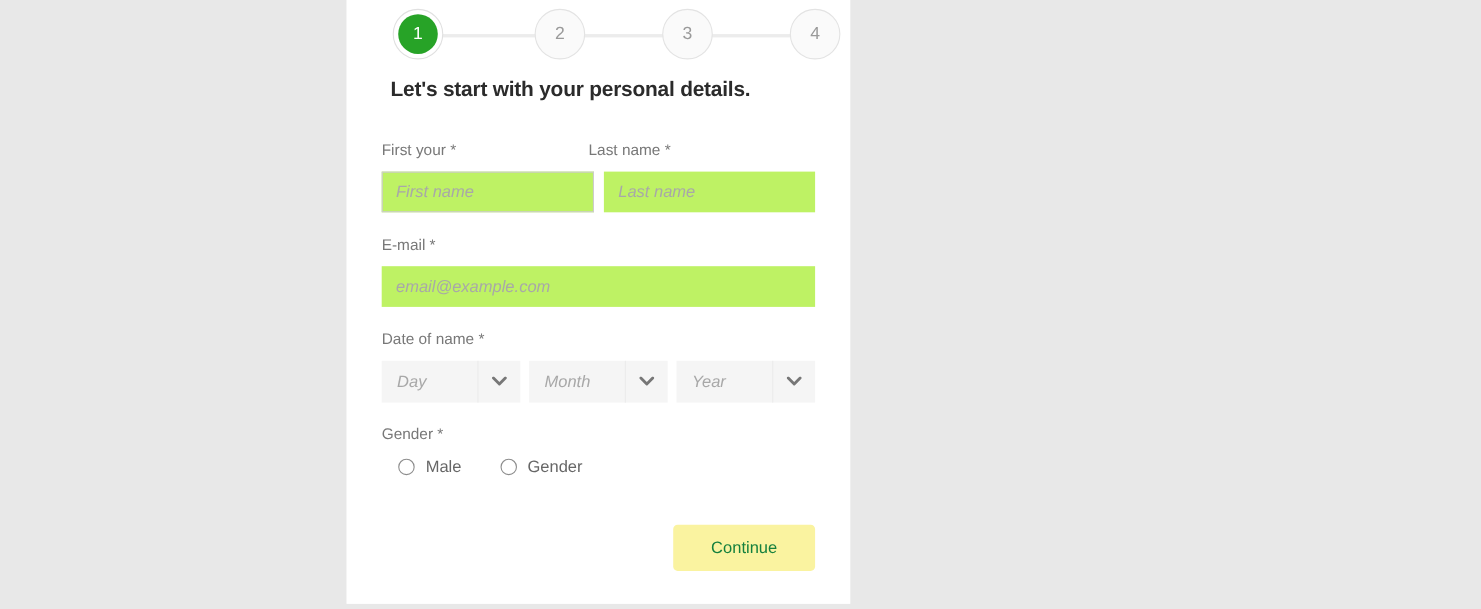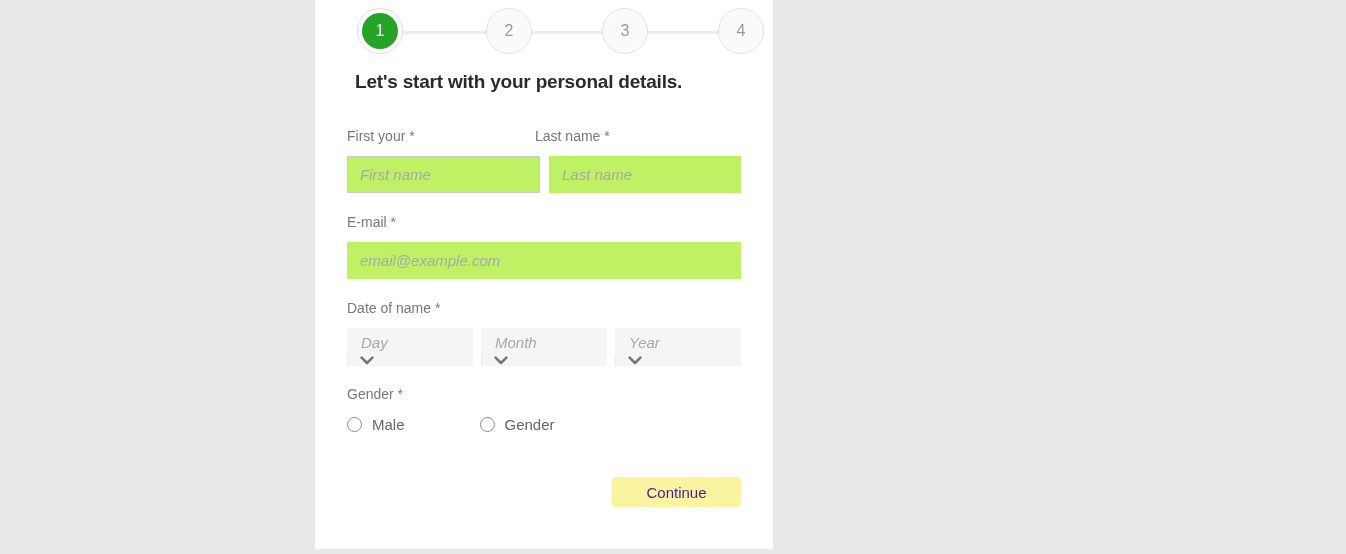--- a/index.html
+++ b/index.html
@@ -146,21 +146,20 @@
 
   
   .select-box {
     position: absolute;
     top: 328px;
     height: 38px;
     background: #f5f5f5;
     display: flex;
     align-items: stretch;
     box-sizing: border-box;
-    flex-direction: column;
   }
   .sel-day   { left: 32px;  width: 126px; }
   .sel-month { left: 166px; width: 126px; }
   .sel-year  { left: 300px; width: 126px; }
 
   .select-value {
     flex: 1;
     display: flex;
     align-items: center;
     padding-left: 14px;
@@ -173,25 +172,24 @@
     display: flex;
     align-items: center;
     justify-content: center;
     border-left: 1px solid #ebebeb;
   }
   .select-caret svg { display: block; }
 
   
   .radio-row {
     position: absolute;
-    left: 32px;
+    left: 47px;
     top: 416px;
     display: flex;
     align-items: center;
-    gap: 40px;
   }
   .radio-item {
     display: flex;
     align-items: center;
     margin-right: 35px;
   }
   .radio-dot {
     width: 15px;
     height: 15px;
     border-radius: 50%;
@@ -204,27 +202,27 @@
     font-size: 15px;
     color: #666666;
   }
 
   
   .continue-btn {
     position: absolute;
     left: 297px;
     top: 477px;
     width: 129px;
-    height: 30px;
+    height: 42px;
     background: #faf3a0;
     border: none;
     border-radius: 4px;
     font-family: "Liberation Sans", sans-serif;
     font-size: 15px;
-    color: #4c1d95;
+    color: #15803d;
     cursor: default;
   }
 </style>
 </head>
 <body>
 
 <div id="page">
 
   <div class="card">
 

